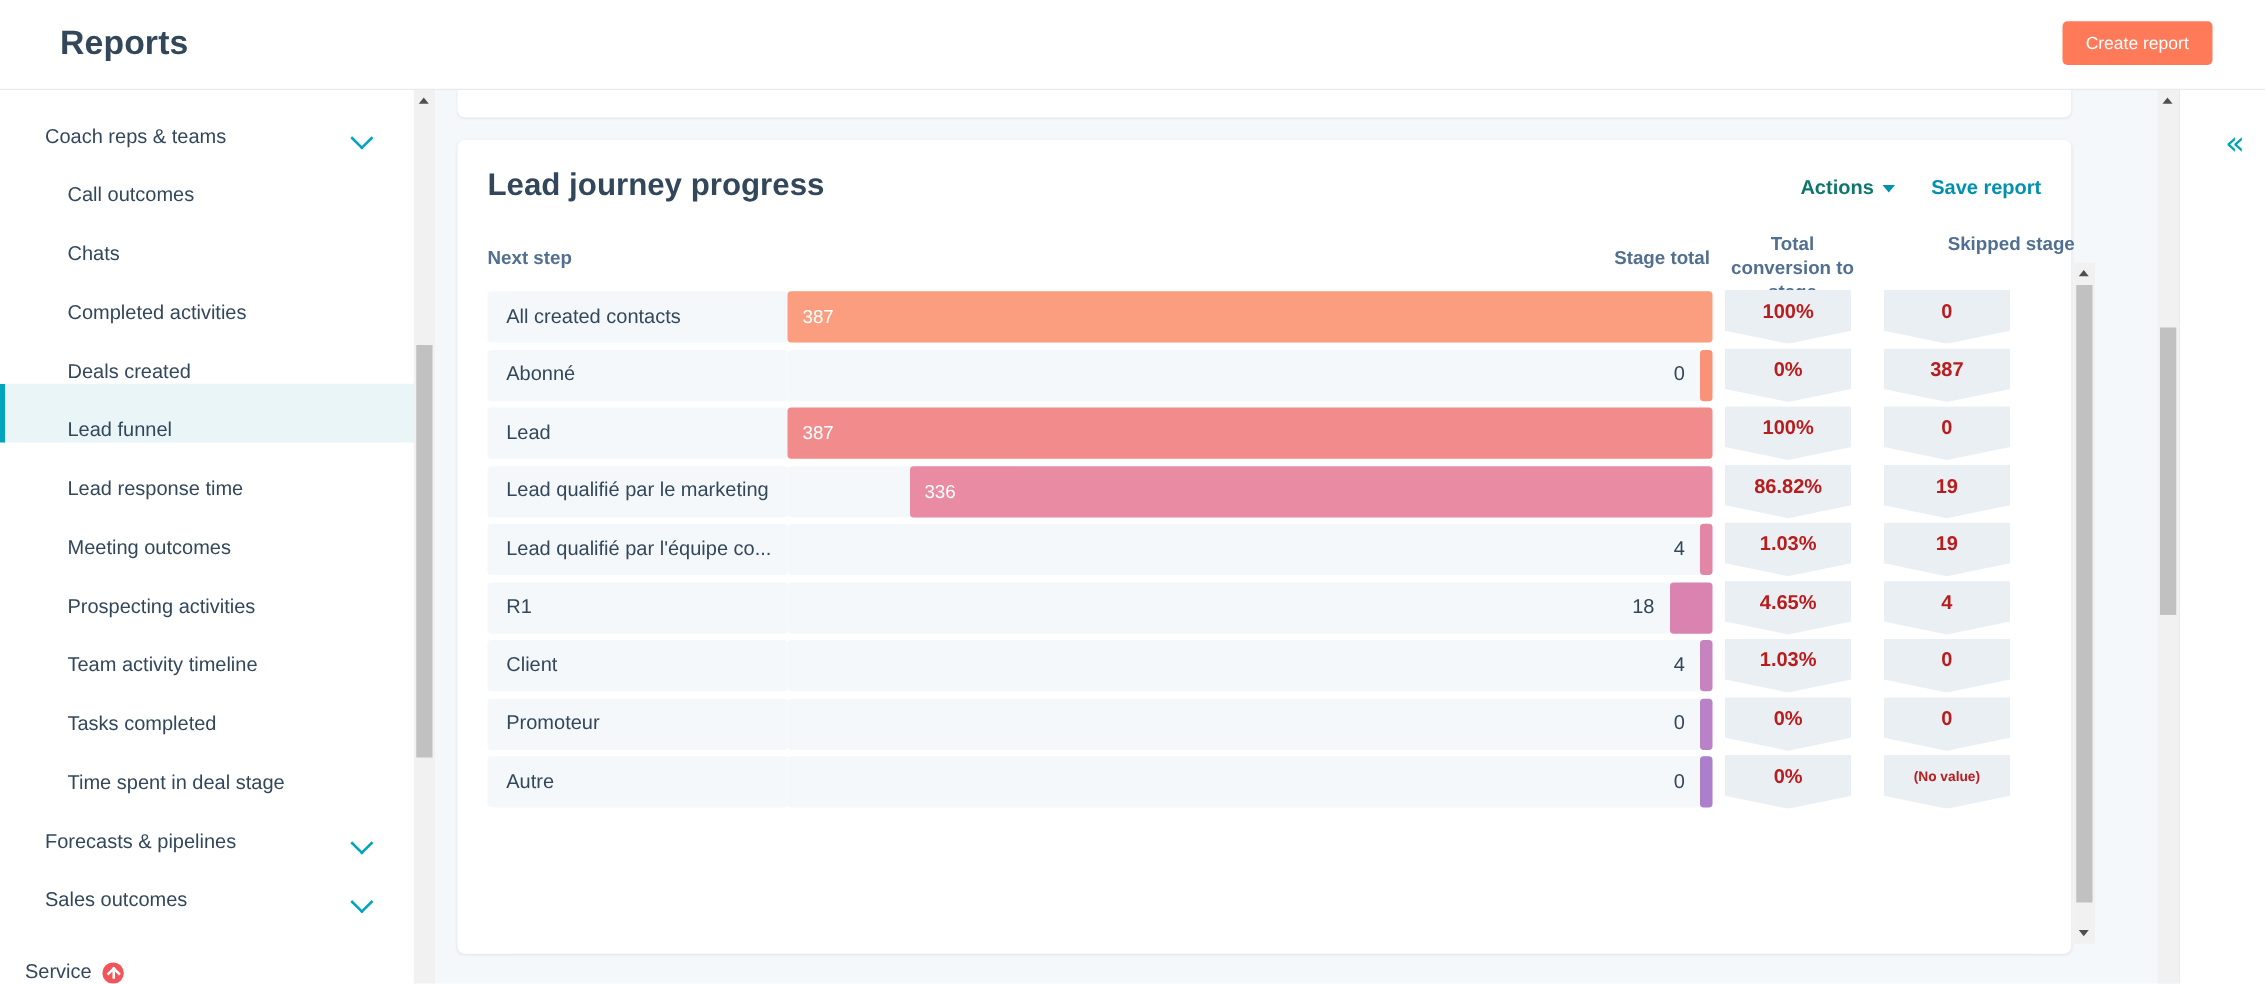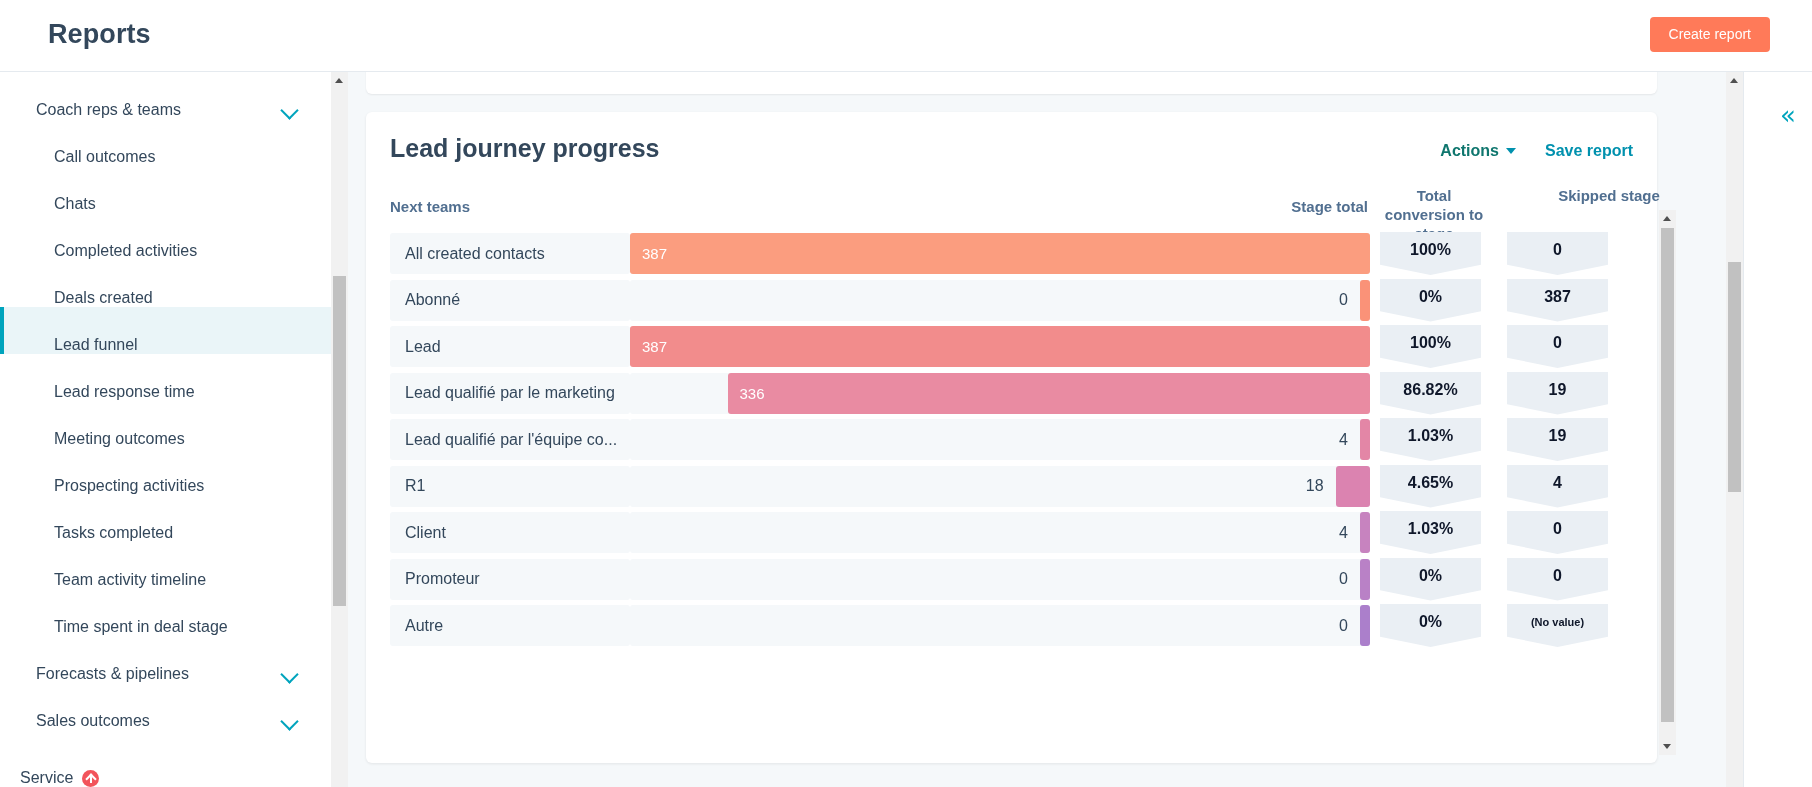--- a/index.html
+++ b/index.html
@@ -167,21 +167,21 @@
     position: absolute; top: 0; height: 41px;
     display: flex; align-items: center;
     font-size: 16px; color: #33475b;
   }
   .chevcell {
     position: absolute; top: 2px;
     width: 101px; height: 43px;
     background: #eaeff4;
     clip-path: polygon(0 0, 100% 0, 100% 76%, 50% 100%, 0 76%);
     display: flex; align-items: center; justify-content: center;
-    font-size: 16px; font-weight: 700; color: #0f172a;
+    font-size: 16px; font-weight: 700; color: #b91c1c;
     padding-bottom: 7px;
   }
   .chev-conv { left: 1014px; }
   .chev-skip { left: 1141px; }
   .chevcell.small { font-size: 11px; }
 
   .collapse-icon {
     position: absolute; right: 16px; top: 30px;
     font-size: 26px; color: #00a4bd; cursor: pointer;
     font-family: "DejaVu Sans", sans-serif; line-height: 1;
@@ -226,24 +226,24 @@
         <div class="nav-item">
           <span>Lead response time</span>
         </div>
         <div class="nav-item">
           <span>Meeting outcomes</span>
         </div>
         <div class="nav-item">
           <span>Prospecting activities</span>
         </div>
         <div class="nav-item">
+          <span>Team activity timeline</span>
+        </div>
+        <div class="nav-item">
           <span>Tasks completed</span>
-        </div>
-        <div class="nav-item">
-          <span>Team activity timeline</span>
         </div>
         <div class="nav-item">
           <span>Time spent in deal stage</span>
         </div>
         <div class="nav-group">
           <span class="nav-group-label">Forecasts &amp; pipelines</span>
           <span class="chev"></span>
         </div>
         <div class="nav-group">
           <span class="nav-group-label">Sales outcomes</span>
@@ -272,21 +272,21 @@
         <div class="report-title">Lead journey progress</div>
         <div class="actions-btn">
           <span>Actions</span>
           <span class="caret-dn"></span>
         </div>
         <div class="save-btn">Save report</div>
       </div>
 
       <div class="funnel">
         <div class="col-headers">
-          <div class="th th-next">Next teams</div>
+          <div class="th th-next">Next step</div>
           <div class="th th-stage-total">Stage total</div>
           <div class="th th-conv">Total conversion to stage</div>
           <div class="th th-skip">Skipped stage</div>
         </div>
         <div class="rows" id="rows-root">
             <div class="frow">
               <div class="label-cell">All created contacts</div>
               <div class="track">
                 <div class="bar" style="left:0px; width:740px; background:#fb9d7f;">
                   <span>387</span>

